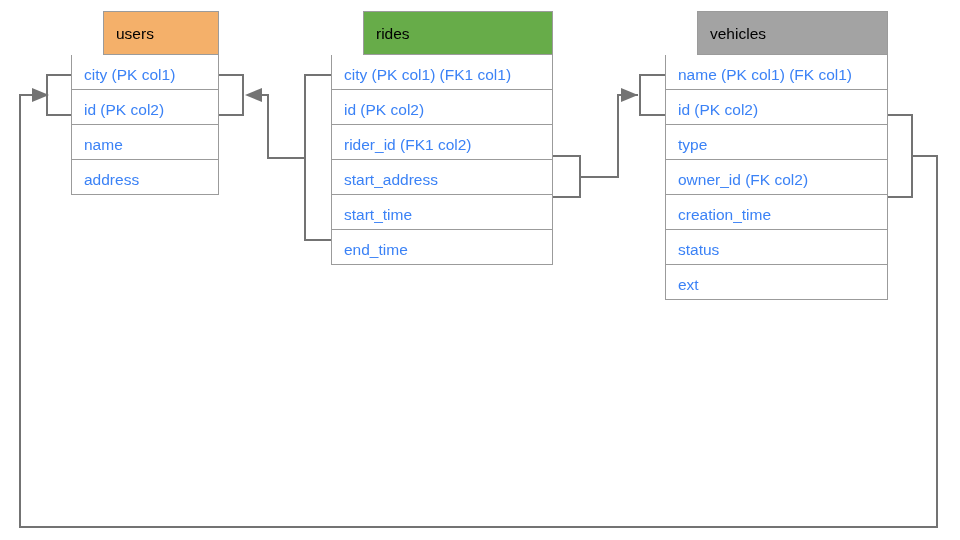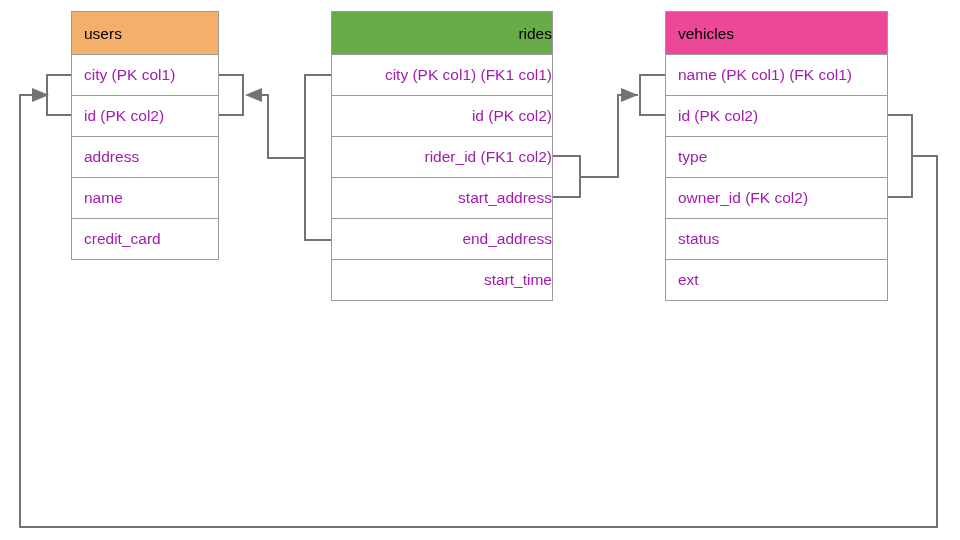--- a/index.html
+++ b/index.html
@@ -24,28 +24,29 @@
   .tbl-header {
     box-sizing: border-box;
     height: 44px;
     line-height: 44px;
     padding: 0 0 0 12px;
     font-size: 15.5px;
     color: #000000;
     border: 1px solid #9b9b9b;
     white-space: nowrap;
     overflow: hidden;
+    margin-left: 32px;
   }
   .tbl-row {
     box-sizing: border-box;
-    height: 41px;
+    height: 35px;
     line-height: 39px;
     padding: 0 0 0 12px;
     font-size: 15.5px;
-    color: #a21caf;
+    color: #3b82f6;
     background: #ffffff;
     border: 1px solid #9b9b9b;
     border-top: none;
     white-space: nowrap;
     overflow: hidden;
   }
   
   #wires {
     position: absolute;
     left: 0;
@@ -101,38 +102,38 @@
 
       <polyline points="71,75 47,75 47,115 71,115"></polyline>
       <polygon class="arrowhead" points="49,95 32,88 32,102"></polygon>
     </g>
   </svg>
 
   <div class="table" style="left:71px; top:11px; width:148px;">
     <div class="tbl-header" style="background:#F4B06A;">users</div>
     <div class="tbl-row">city (PK col1)</div>
     <div class="tbl-row">id (PK col2)</div>
+    <div class="tbl-row">name</div>
     <div class="tbl-row">address</div>
-    <div class="tbl-row">name</div>
-    <div class="tbl-row">credit_card</div>
   </div>
 
-  <div class="table" style="left:331px; top:11px; width:222px;text-align:right;">
+  <div class="table" style="left:331px; top:11px; width:222px;">
     <div class="tbl-header" style="background:#67AC49;">rides</div>
     <div class="tbl-row">city (PK col1) (FK1 col1)</div>
     <div class="tbl-row">id (PK col2)</div>
     <div class="tbl-row">rider_id (FK1 col2)</div>
     <div class="tbl-row">start_address</div>
-    <div class="tbl-row">end_address</div>
     <div class="tbl-row">start_time</div>
+    <div class="tbl-row">end_time</div>
   </div>
 
   <div class="table" style="left:665px; top:11px; width:223px;">
-    <div class="tbl-header" style="background:#ec4899;">vehicles</div>
+    <div class="tbl-header" style="background:#a3a3a3;">vehicles</div>
     <div class="tbl-row">name (PK col1) (FK col1)</div>
     <div class="tbl-row">id (PK col2)</div>
     <div class="tbl-row">type</div>
     <div class="tbl-row">owner_id (FK col2)</div>
+    <div class="tbl-row">creation_time</div>
     <div class="tbl-row">status</div>
     <div class="tbl-row">ext</div>
   </div>
 
 </div>
 
 </body></html>

